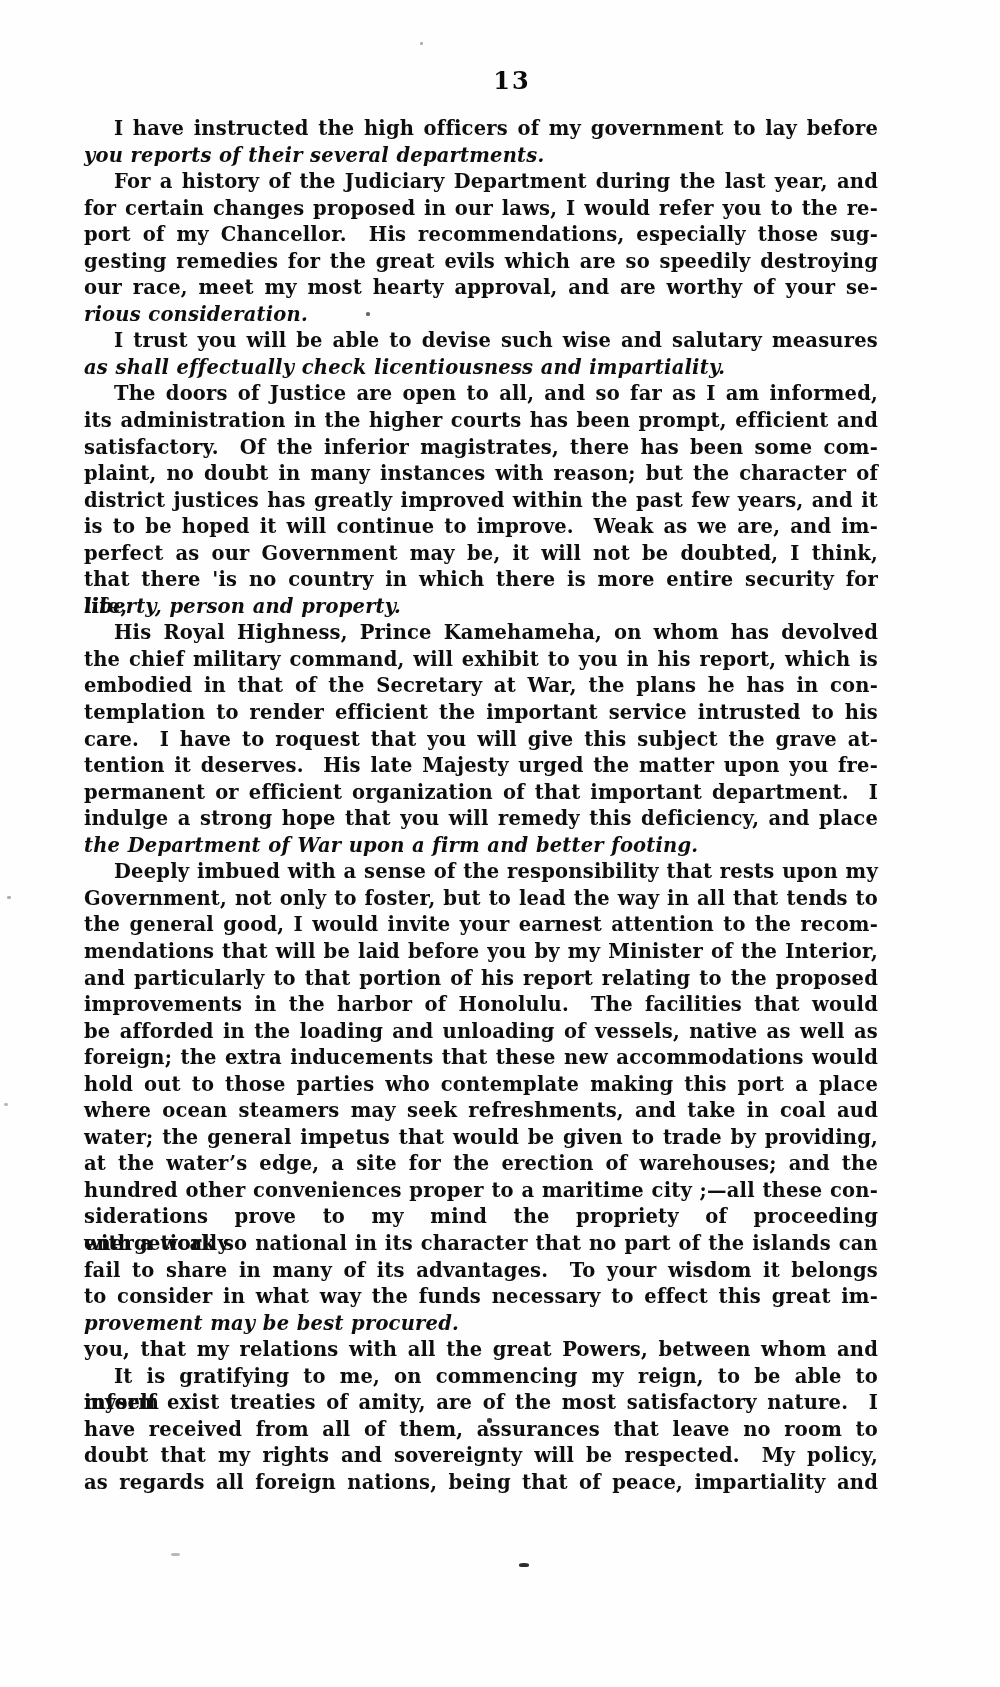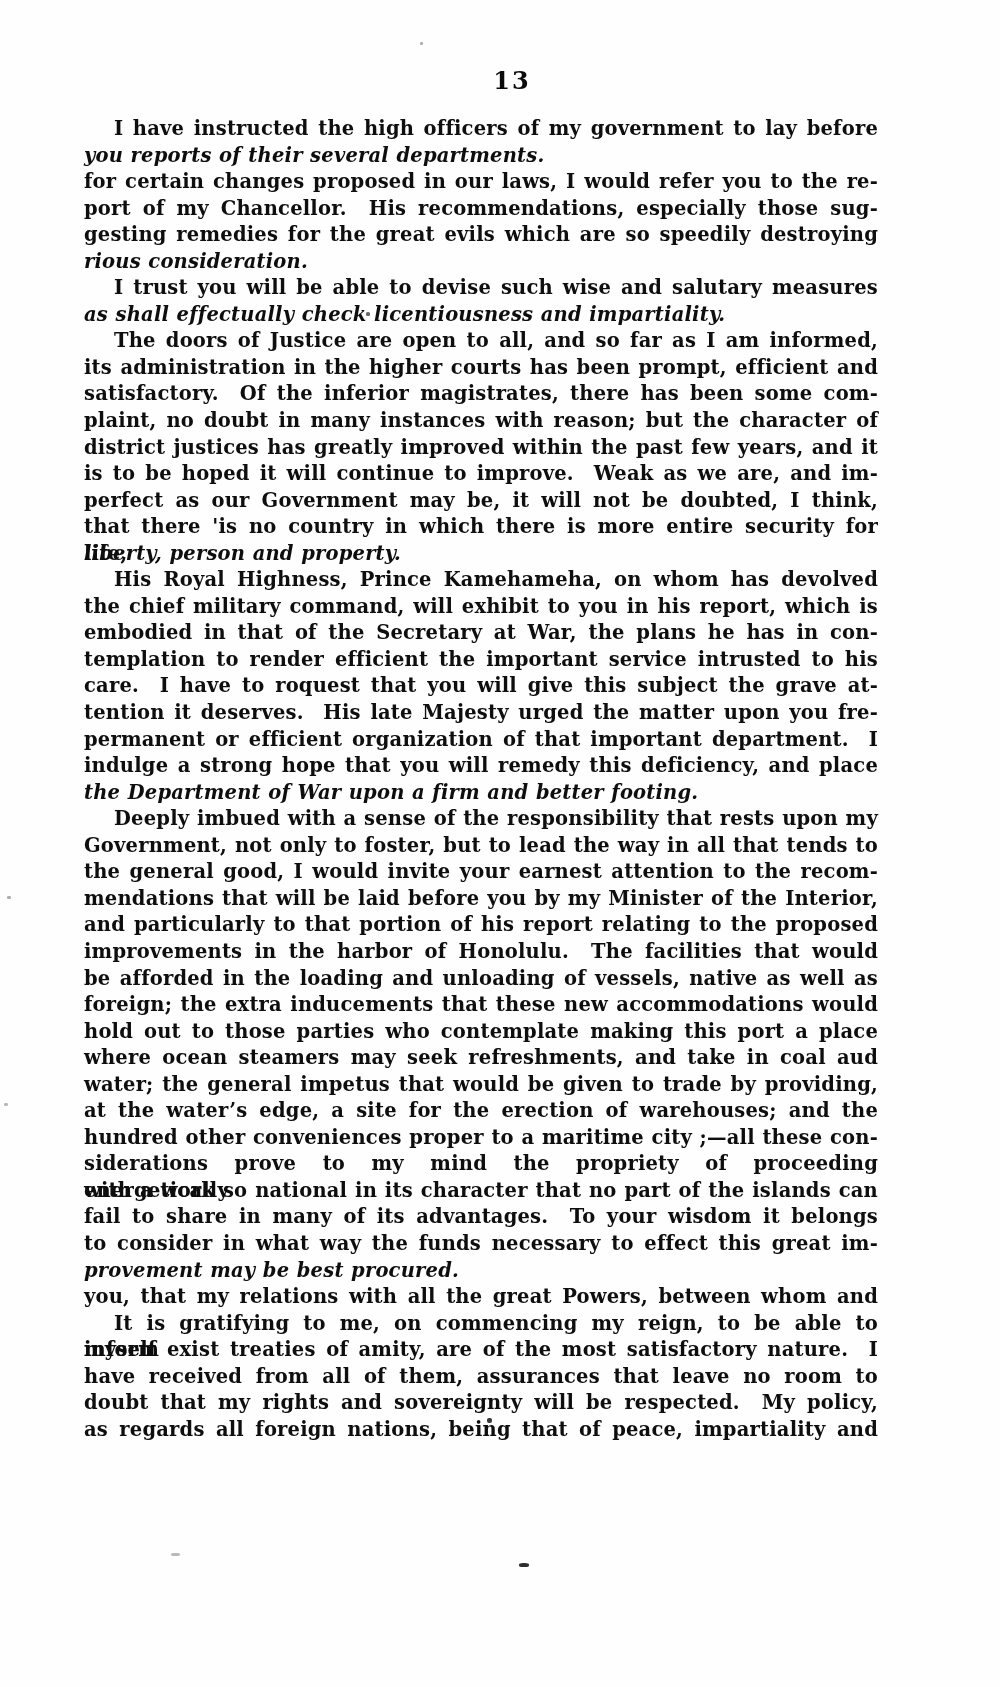--- a/index.html
+++ b/index.html
@@ -54,23 +54,25 @@
 <body>
 
 <div class="scan-page" style="background: rgb(254, 254, 254);">
   <div class="page-number">13</div>
   <div class="text-block" style="color: rgb(14, 14, 14);">
       <div class="para">
         <div class="line first">I have instructed the high officers of my government to lay before</div>
         <div class="line lastline">you reports of their several departments.</div>
       </div>
       <div class="para">
+        <div class="line first">For a history of the Judiciary Department during the last year, and</div>
         <div class="line">for certain changes proposed in our laws, I would refer you to the re-</div>
         <div class="line">port of my Chancellor.  His recommendations, especially those sug-</div>
         <div class="line">gesting remedies for the great evils which are so speedily destroying</div>
+        <div class="line">our race, meet my most hearty approval, and are worthy of your se-</div>
         <div class="line lastline">rious consideration.</div>
       </div>
       <div class="para">
         <div class="line first">I trust you will be able to devise such wise and salutary measures</div>
         <div class="line lastline">as shall effectually check licentiousness and impartiality.</div>
       </div>
       <div class="para">
         <div class="line first">The doors of Justice are open to all, and so far as I am informed,</div>
         <div class="line">its administration in the higher courts has been prompt, efficient and</div>
         <div class="line">satisfactory.  Of the inferior magistrates, there has been some com-</div>

